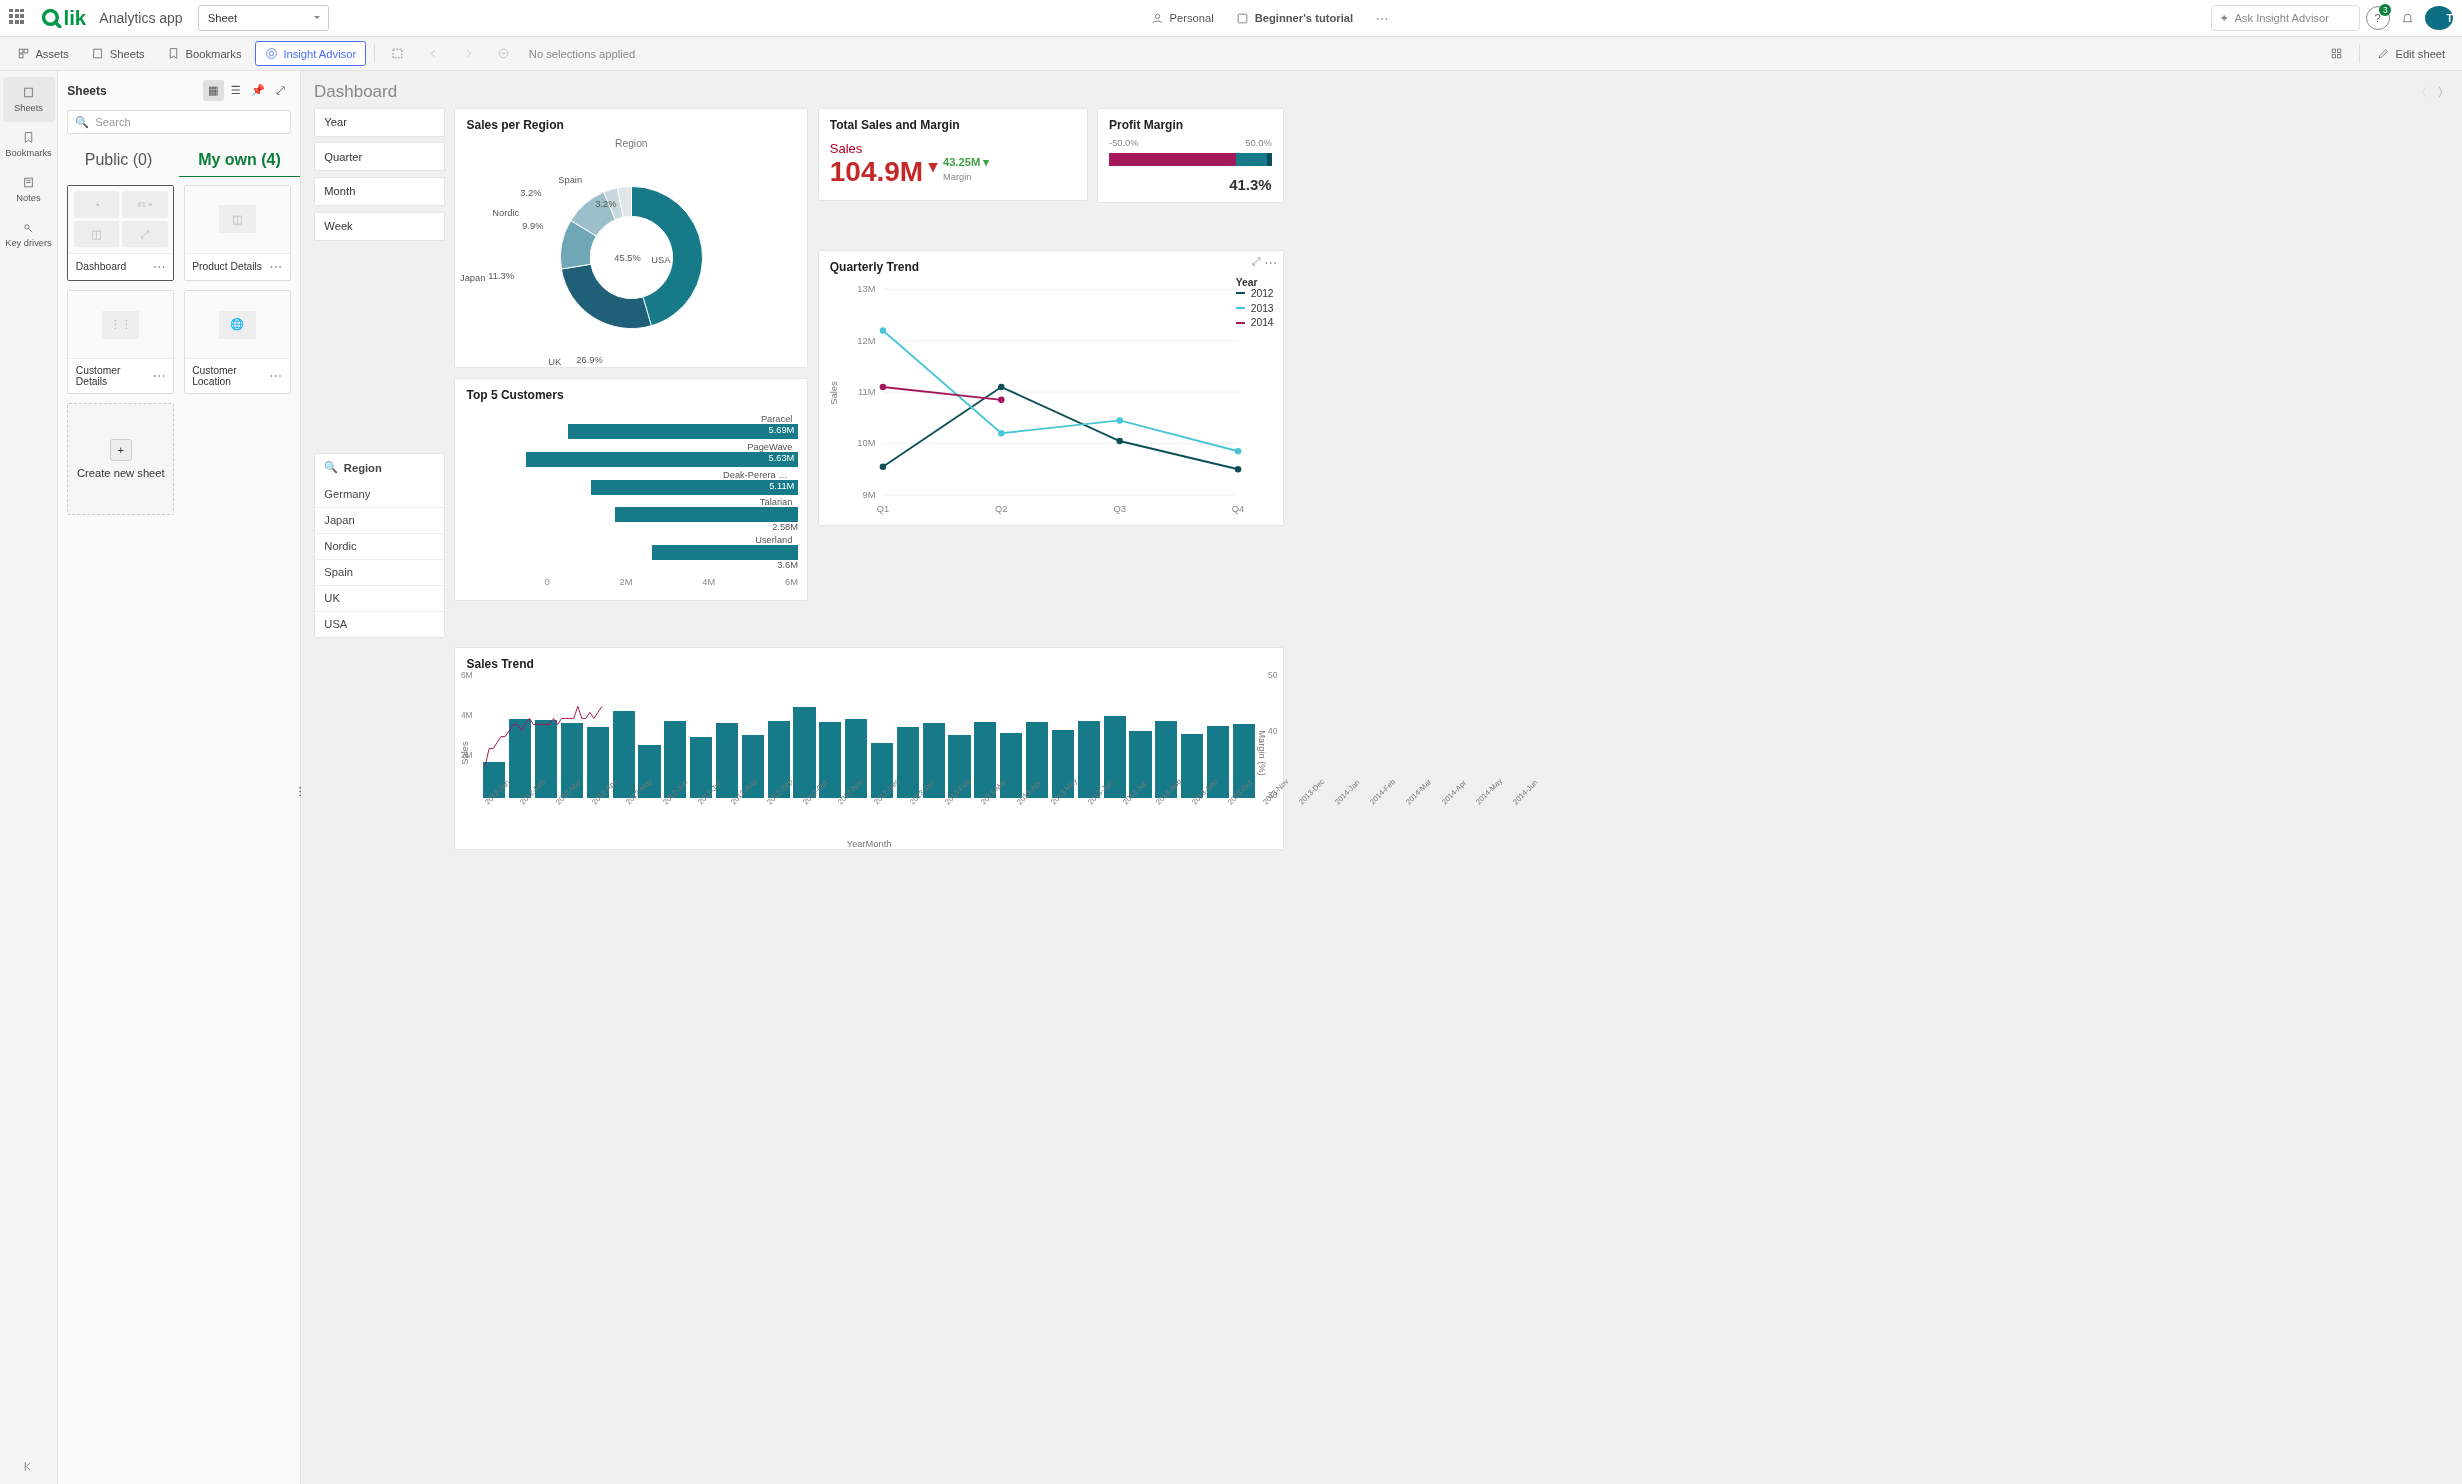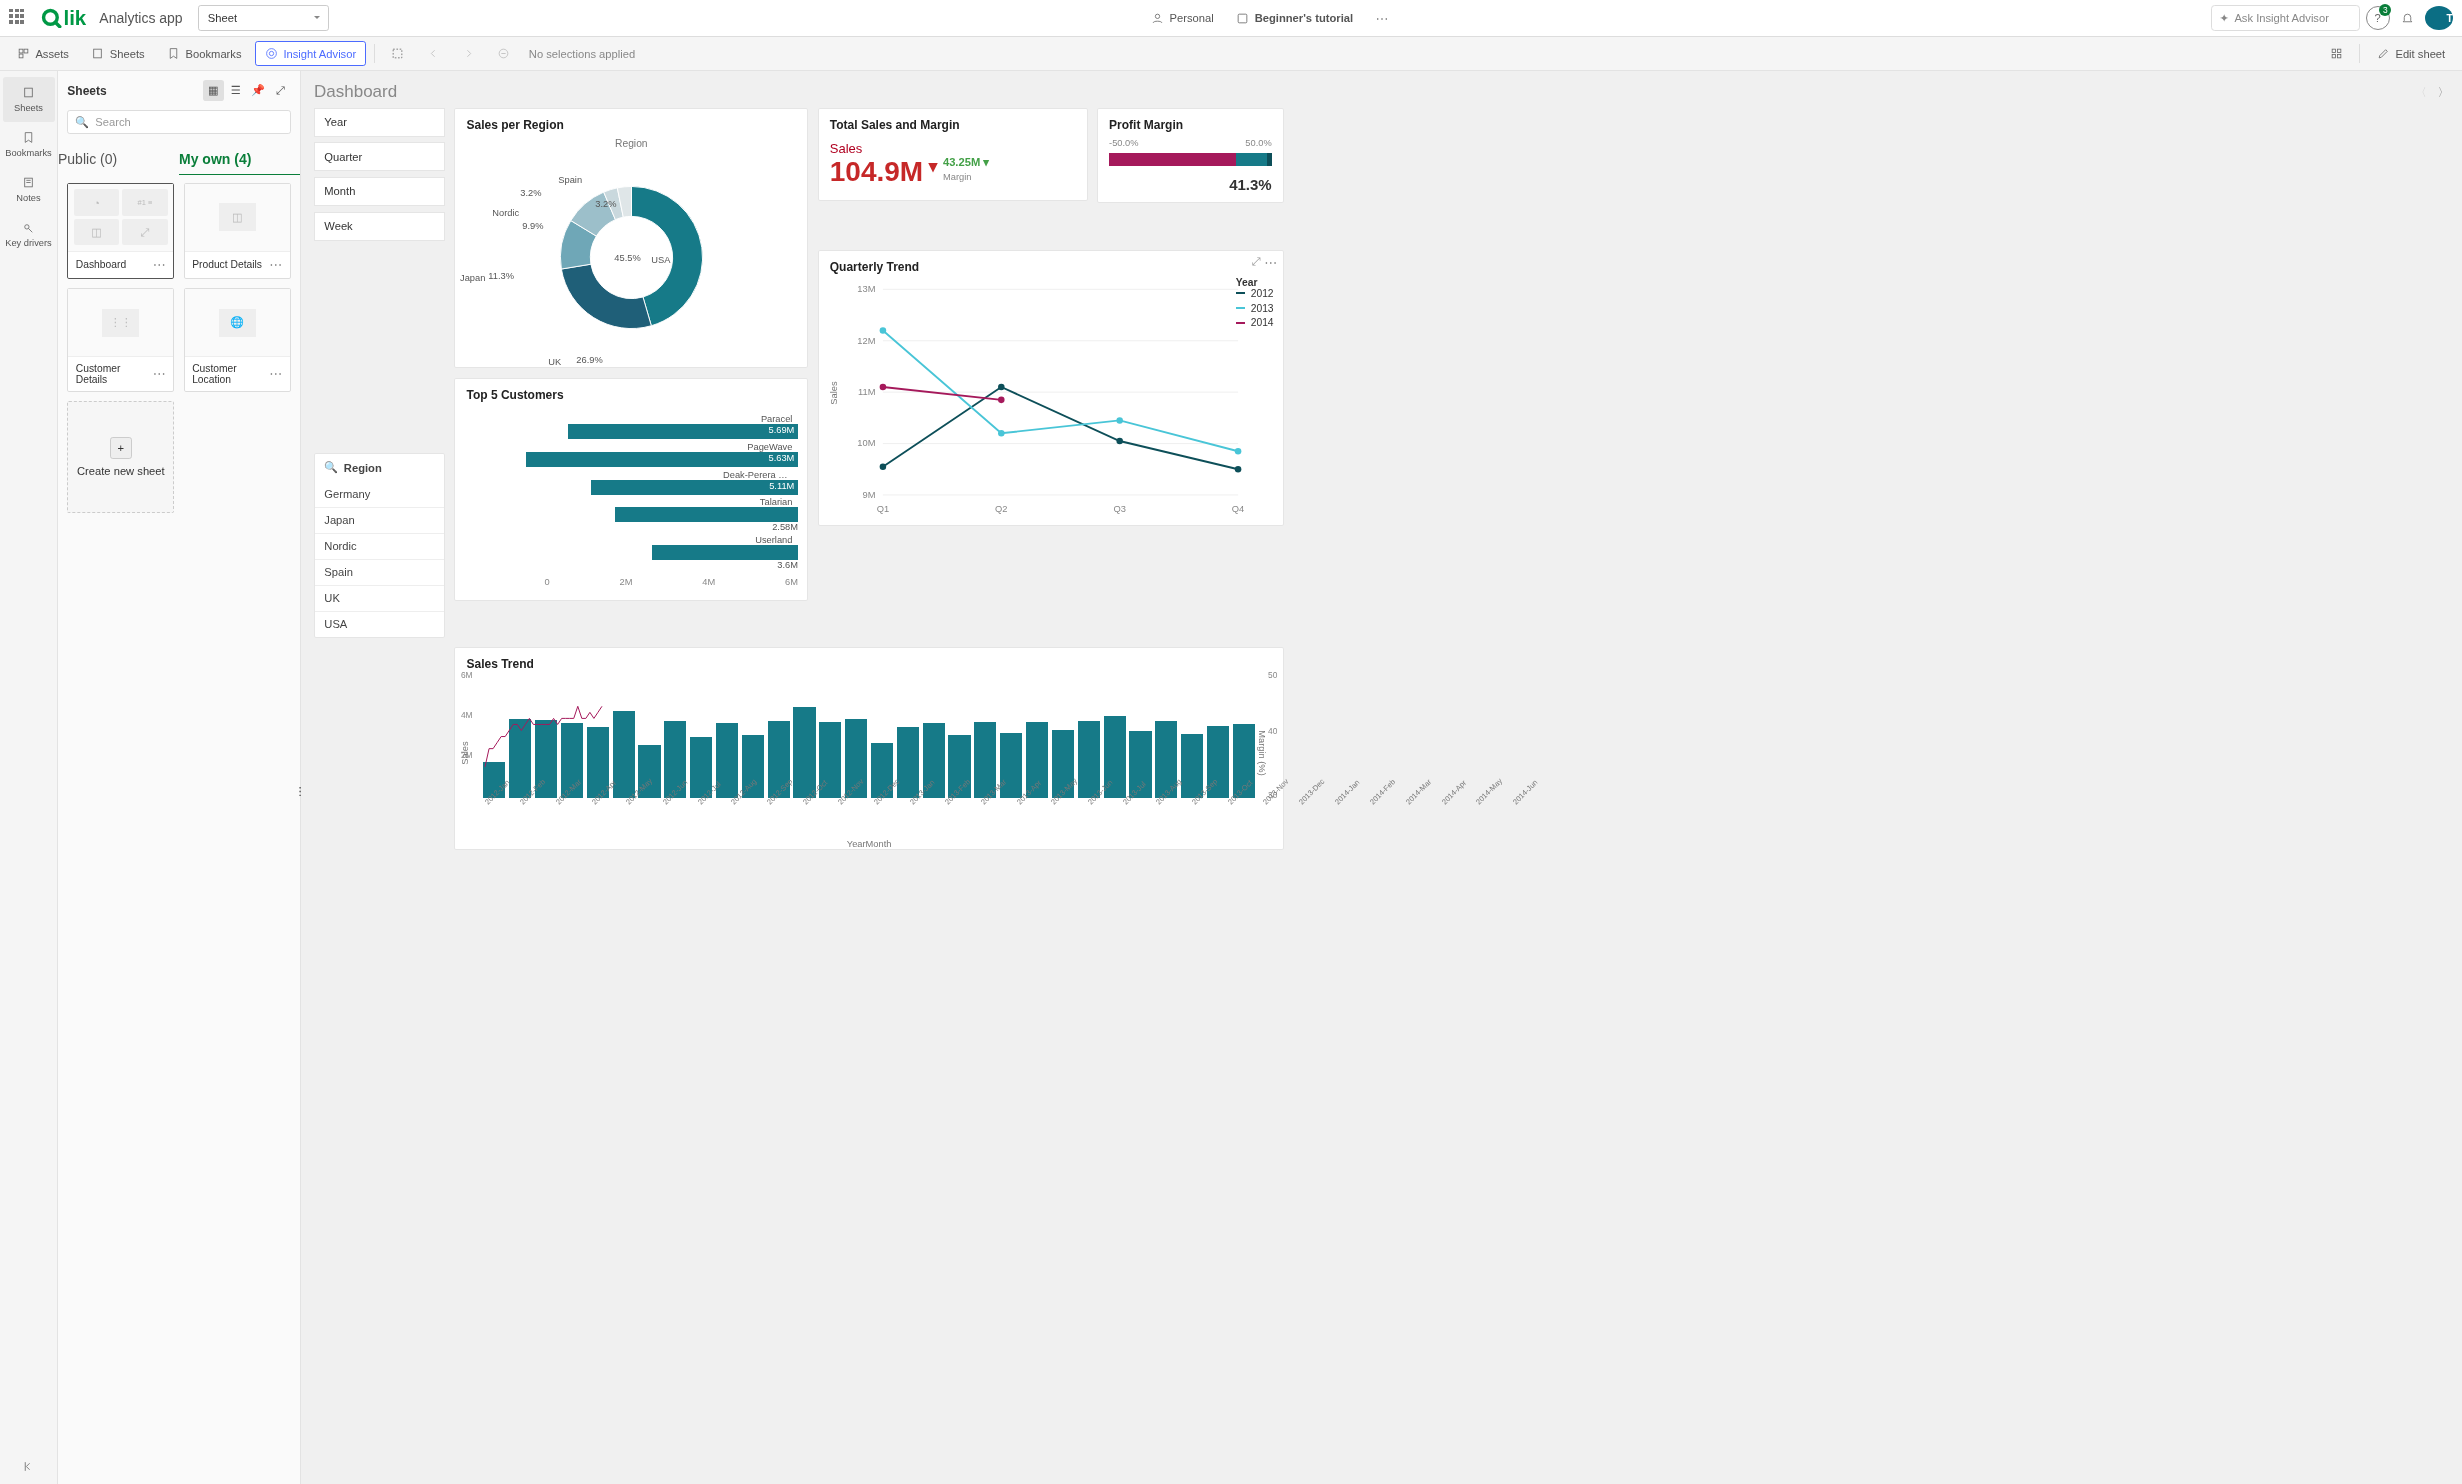--- a/index.html
+++ b/index.html
@@ -36,21 +36,21 @@
 .rail .rail-spacer { flex: 1; }
 .rail .collapse { padding: 9.3px 0; cursor: pointer; }
 .panel { width: 243px; border-right: 0.9px solid #e3e3e3; background: #fafafa; display: flex; flex-direction: column; position:relative;}
 .panel-head { display: flex; align-items: center; justify-content: space-between; padding: 9.3px 9.3px 5.6px; }
 .panel-head h3 { font-size: 12px; font-weight: 600; color: #333; }
 .panel-head .icons { display: flex; gap: 1.9px; }
 .panel-head .icons span { width: 20.5px; height: 20.5px; display: flex; align-items: center; justify-content: center; border-radius: 2.8px; cursor: pointer; color:#555;}
 .panel-head .icons span.active { background: #e0e0e0; }
 .panel-search { margin: 3.7px 9.3px; border: 0.9px solid #ddd; border-radius: 2.8px; height: 24px; display: flex; align-items: center; padding: 0 7.5px; background: #fff; color:#999;}
 .tabs { display: flex; margin: 5.6px 0 7.5px; }
-.tabs .tab { flex: 1; text-align: left; padding: 7.5px 0; font-size: 14px; color: #555; border-bottom: 1.9px solid transparent; cursor: pointer; }
+.tabs .tab { flex: 1; text-align: center; padding: 7.5px 0; font-size: 16px; color: #555; border-bottom: 1.9px solid transparent; cursor: pointer; }
 .tabs .tab.active { color: #0a7e3a; border-bottom-color: #0a7e3a; font-weight: 600; }
 .thumb-grid { padding: 0 9.3px; display: grid; grid-template-columns: 1fr 1fr; gap: 9.3px; overflow-y: auto; }
 .thumb { border: 0.9px solid #ddd; background: #fff; border-radius: 1.9px; display: flex; flex-direction: column; cursor:pointer;}
 .thumb.selected { border-color: #555; }
 .thumb .preview { height: 67px; background: #fafafa; display:flex; align-items:center; justify-content:center; color:#bbb;}
 .thumb .label-row { display: flex; align-items: center; justify-content: space-between; padding: 5.6px 7.5px; border-top: 0.9px solid #eee; }
 .thumb .label-row span:first-child { font-size: 10.3px; color: #333; }
 .thumb.new { border: 0.9px dashed #ccc; background: #f6f6f6; align-items: center; justify-content: center; height: 112px; display:flex; flex-direction:column; gap:5.6px;}
 .thumb.new .plus { width: 22.4px; height: 22.4px; border: 0.9px solid #ccc; border-radius: 2.8px; display:flex;align-items:center;justify-content:center; background:#eee;}
 .handle{position:absolute; right:-2.8px; top:50%; width:5.6px; height:28px; cursor:col-resize; display:flex; align-items:center; justify-content:center;}

